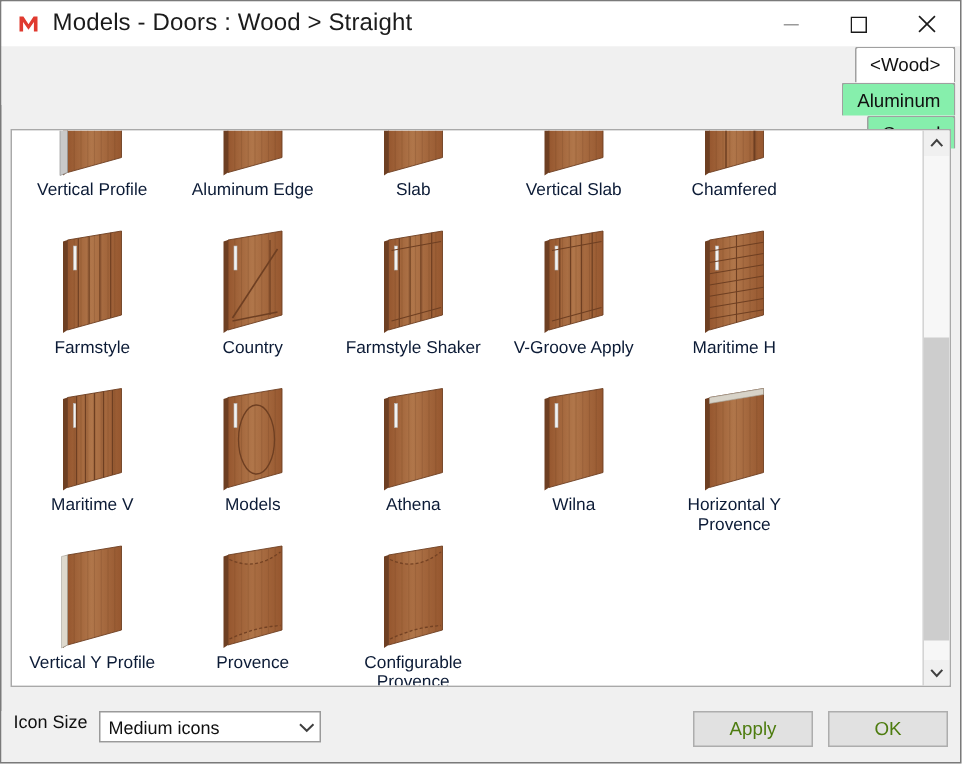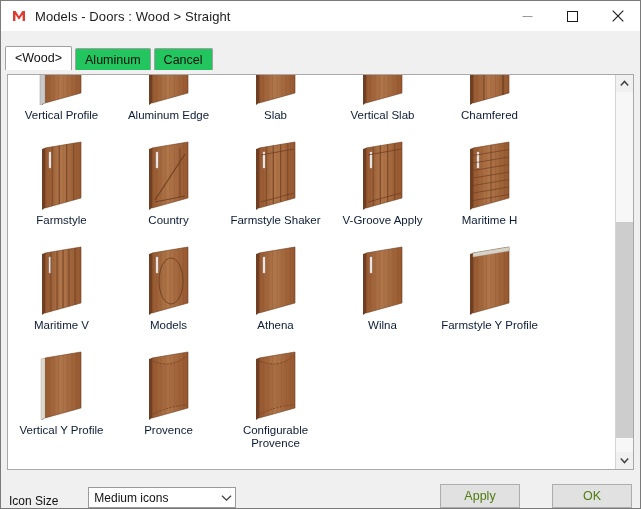--- a/index.html
+++ b/index.html
@@ -39,21 +39,21 @@
     position: relative;
   }
   .title-icon {
     width: 16px; height: 16px;
     margin-left: 10px;
     margin-right: 8px;
     position: relative;
     flex: 0 0 auto;
   }
   .title-text {
-    font-size: 13px;
+    font-size: 16px;
     color: #1b1b1b;
     letter-spacing: 0.1px;
     white-space: nowrap;
     text-align: center;
   }
   .win-buttons {
     position: absolute;
     right: 0; top: 0;
     height: 30px;
     display: flex;
@@ -70,49 +70,50 @@
   
   .tabstrip {
     height: 39px;
     min-height: 27px;
     background: #f0f0f0;
     display: flex;
     align-items: flex-end;
     padding-left: 4px;
     box-sizing: border-box;
     position: relative;
+    flex-direction: column;
   }
   .tab {
     height: 22px;
     line-height: 22px;
     padding: 0 9px;
     margin-right: 3px;
     font-size: 12.5px;
     color: #101010;
     border: 1px solid #a0a0a0;
     border-bottom: none;
-    background: #22c55e;
+    background: #86efac;
     border-radius: 2px 2px 0 0;
     white-space: nowrap;
     cursor: default;
     box-sizing: border-box;
   }
   .tab.active {
     background: #ffffff;
     height: 24px;
     line-height: 23px;
     border-color: #a0a0a0;
     position: relative;
     z-index: 2;
   }
 
   
   .content-wrap {
     flex: 1 1 auto;
-    margin: 4px 6px;
+    margin: 16px 6px;
     border: 1px solid #a9a9a9;
     background: #ffffff;
     position: relative;
     display: flex;
     overflow: hidden;
   }
   .icon-grid {
     flex: 1 1 auto;
     position: relative;
     overflow: hidden;
@@ -186,25 +187,24 @@
     background: #cdcdcd;
     cursor: default;
   }
 
   
   .footer {
     height: 34px;
     min-height: 34px;
     background: #f0f0f0;
     display: flex;
-    align-items: flex-end;
+    align-items: flex-start;
     padding: 0 8px;
     box-sizing: border-box;
     position: relative;
-    gap: 22px;
   }
   .icon-size-label {
     font-size: 12px;
     color: #101010;
     margin-right: 8px;
     white-space: nowrap;
   }
   .combo {
     width: 148px;
     height: 21px;
@@ -680,21 +680,21 @@
                   <line x1="23.0" y1="6.5" x2="23.0" y2="65.5" stroke="#6e3f22" stroke-opacity="0.22" stroke-width="0.7"></line>
                   <line x1="27.5" y1="5.8" x2="27.5" y2="64.3" stroke="#6e3f22" stroke-opacity="0.22" stroke-width="0.7"></line>
                   <line x1="32.0" y1="5.0" x2="32.0" y2="63.0" stroke="#6e3f22" stroke-opacity="0.22" stroke-width="0.7"></line>
                   <line x1="36.5" y1="4.3" x2="36.5" y2="61.8" stroke="#6e3f22" stroke-opacity="0.22" stroke-width="0.7"></line>
                   <line x1="41.0" y1="3.5" x2="41.0" y2="60.5" stroke="#6e3f22" stroke-opacity="0.22" stroke-width="0.7"></line>
                   <line x1="45.5" y1="2.8" x2="45.5" y2="59.3" stroke="#6e3f22" stroke-opacity="0.22" stroke-width="0.7"></line>
                   <polygon points="14,8 14,68 11,70 11,9" fill="#6e3f22"></polygon>
                   <polygon points="14,8 50,2 50,6 14,12" fill="#d8d3c8" stroke="#a8a49a" stroke-width="0.4"></polygon>
                 </svg>
               </div>
-              <div class="caption">Farmstyle Y Profile</div>
+              <div class="caption">Horizontal Y Provence</div>
             </div>
           </div>
           <div class="row">
             <div class="cell">
               <div class="thumb">
                 <svg class="door-svg" viewBox="0 0 62 72">
                   <defs>
                     <linearGradient id="g-vertical-y-profile" x1="0" y1="0" x2="1" y2="0">
                       <stop offset="0%" stop-color="#96572f"></stop>
                       <stop offset="45%" stop-color="#b0764a"></stop>

